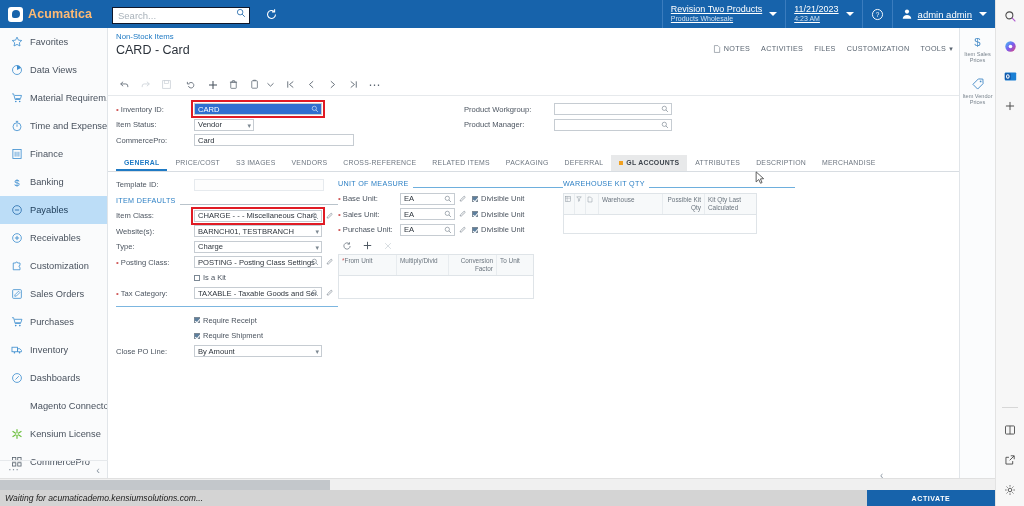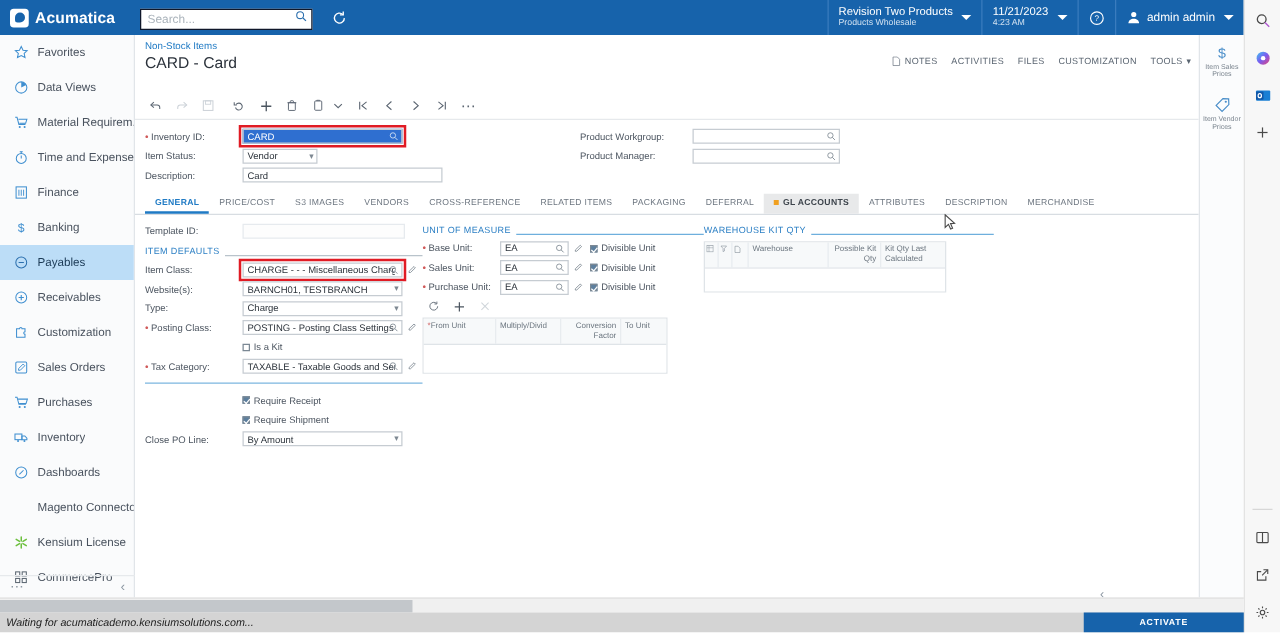--- a/index.html
+++ b/index.html
@@ -13,41 +13,41 @@
   }
   .app { position: relative; width: 1024px; height: 506px; }
 
   
   .topbar {
     position: absolute; top:0; left:0; width: 995px; height: 28px;
     background: #1763ab; display: flex; align-items: center;
   }
   .brand {
     width: 108px; height:28px; display:flex; align-items:center; gap:5px;
-    padding-left: 8px; color:#ffffff;
+    padding-left: 8px; color:#fdba74;
   }
   .brand-logo {
     width:15px;height:15px;border-radius:3px;background:#fff;
     display:flex;align-items:center;justify-content:center;
   }
   .brand-logo i { width:8px;height:8px;border-radius:50% 50% 50% 2px; background:#1763ab; display:block;}
   .brand-text { font-size:12.5px; font-weight:bold; letter-spacing:.1px; }
   .searchwrap { position:relative; margin-left: 4px; }
   .searchbox {
     width: 138px; height: 17px; background:#fff; border:1px solid #0f172a;
     font-size:9.5px; color:#9aa4ad; padding: 0 16px 0 5px; line-height:17px;
     font-family:"Liberation Sans", sans-serif;
   }
   .searchbox::placeholder{color:#a9b2ba;}
   .search-ic { position:absolute; right:4px; top:3px; width:10px;height:10px; pointer-events:none;}
   .refresh-btn { margin-left: 10px; width: 22px; height:22px; display:flex;align-items:center;justify-content:center;}
   .topright { margin-left:auto; display:flex; align-items:center; height:28px; }
   .tr-cell {
     display:flex; align-items:center; gap:5px; height:28px; padding:0 8px;
-    color:#fff; border-left:1px solid #3a7cbe;
+    color:#fff; border-left:1px solid #3a7cbe;text-decoration:underline;
   }
   .tr-two { line-height:1.08; }
   .tr-l1 { font-size:9px; display:block; }
   .tr-l2 { font-size:7px; display:block; color:#cfe0f0; }
   .caret-d { width:0;height:0;border-left:4px solid transparent;border-right:4px solid transparent;border-top:4px solid #fff; margin-left:2px;}
   .tr-user { font-size:9.5px; }
 
   
   .sidebar {
     position:absolute; left:0; top:28px; width:108px; height:450px;
@@ -550,21 +550,21 @@
             </span>
           </div>
           <div class="frow">
             <span class="flabel">Item Status:</span>
             <span class="ctrl" style="width:60px;">
               <span>Vendor</span>
               <span class="icn" style="font-size:7px;color:#7d8892;top:0;">▾</span>
             </span>
           </div>
           <div class="frow">
-            <span class="flabel">Description:</span>
+            <span class="flabel">CommercePro:</span>
             <span class="ctrl" style="width:344px;">
               <span>Card</span>
             </span>
           </div>
         </div>
         <div style="width:220px;margin-left:110px;">
           <div class="frow">
             <span class="flabel" style="width:90px;flex:0 0 90px;">Product Workgroup:</span>
             <span class="ctrl" style="width:118px;">
               <span></span>

